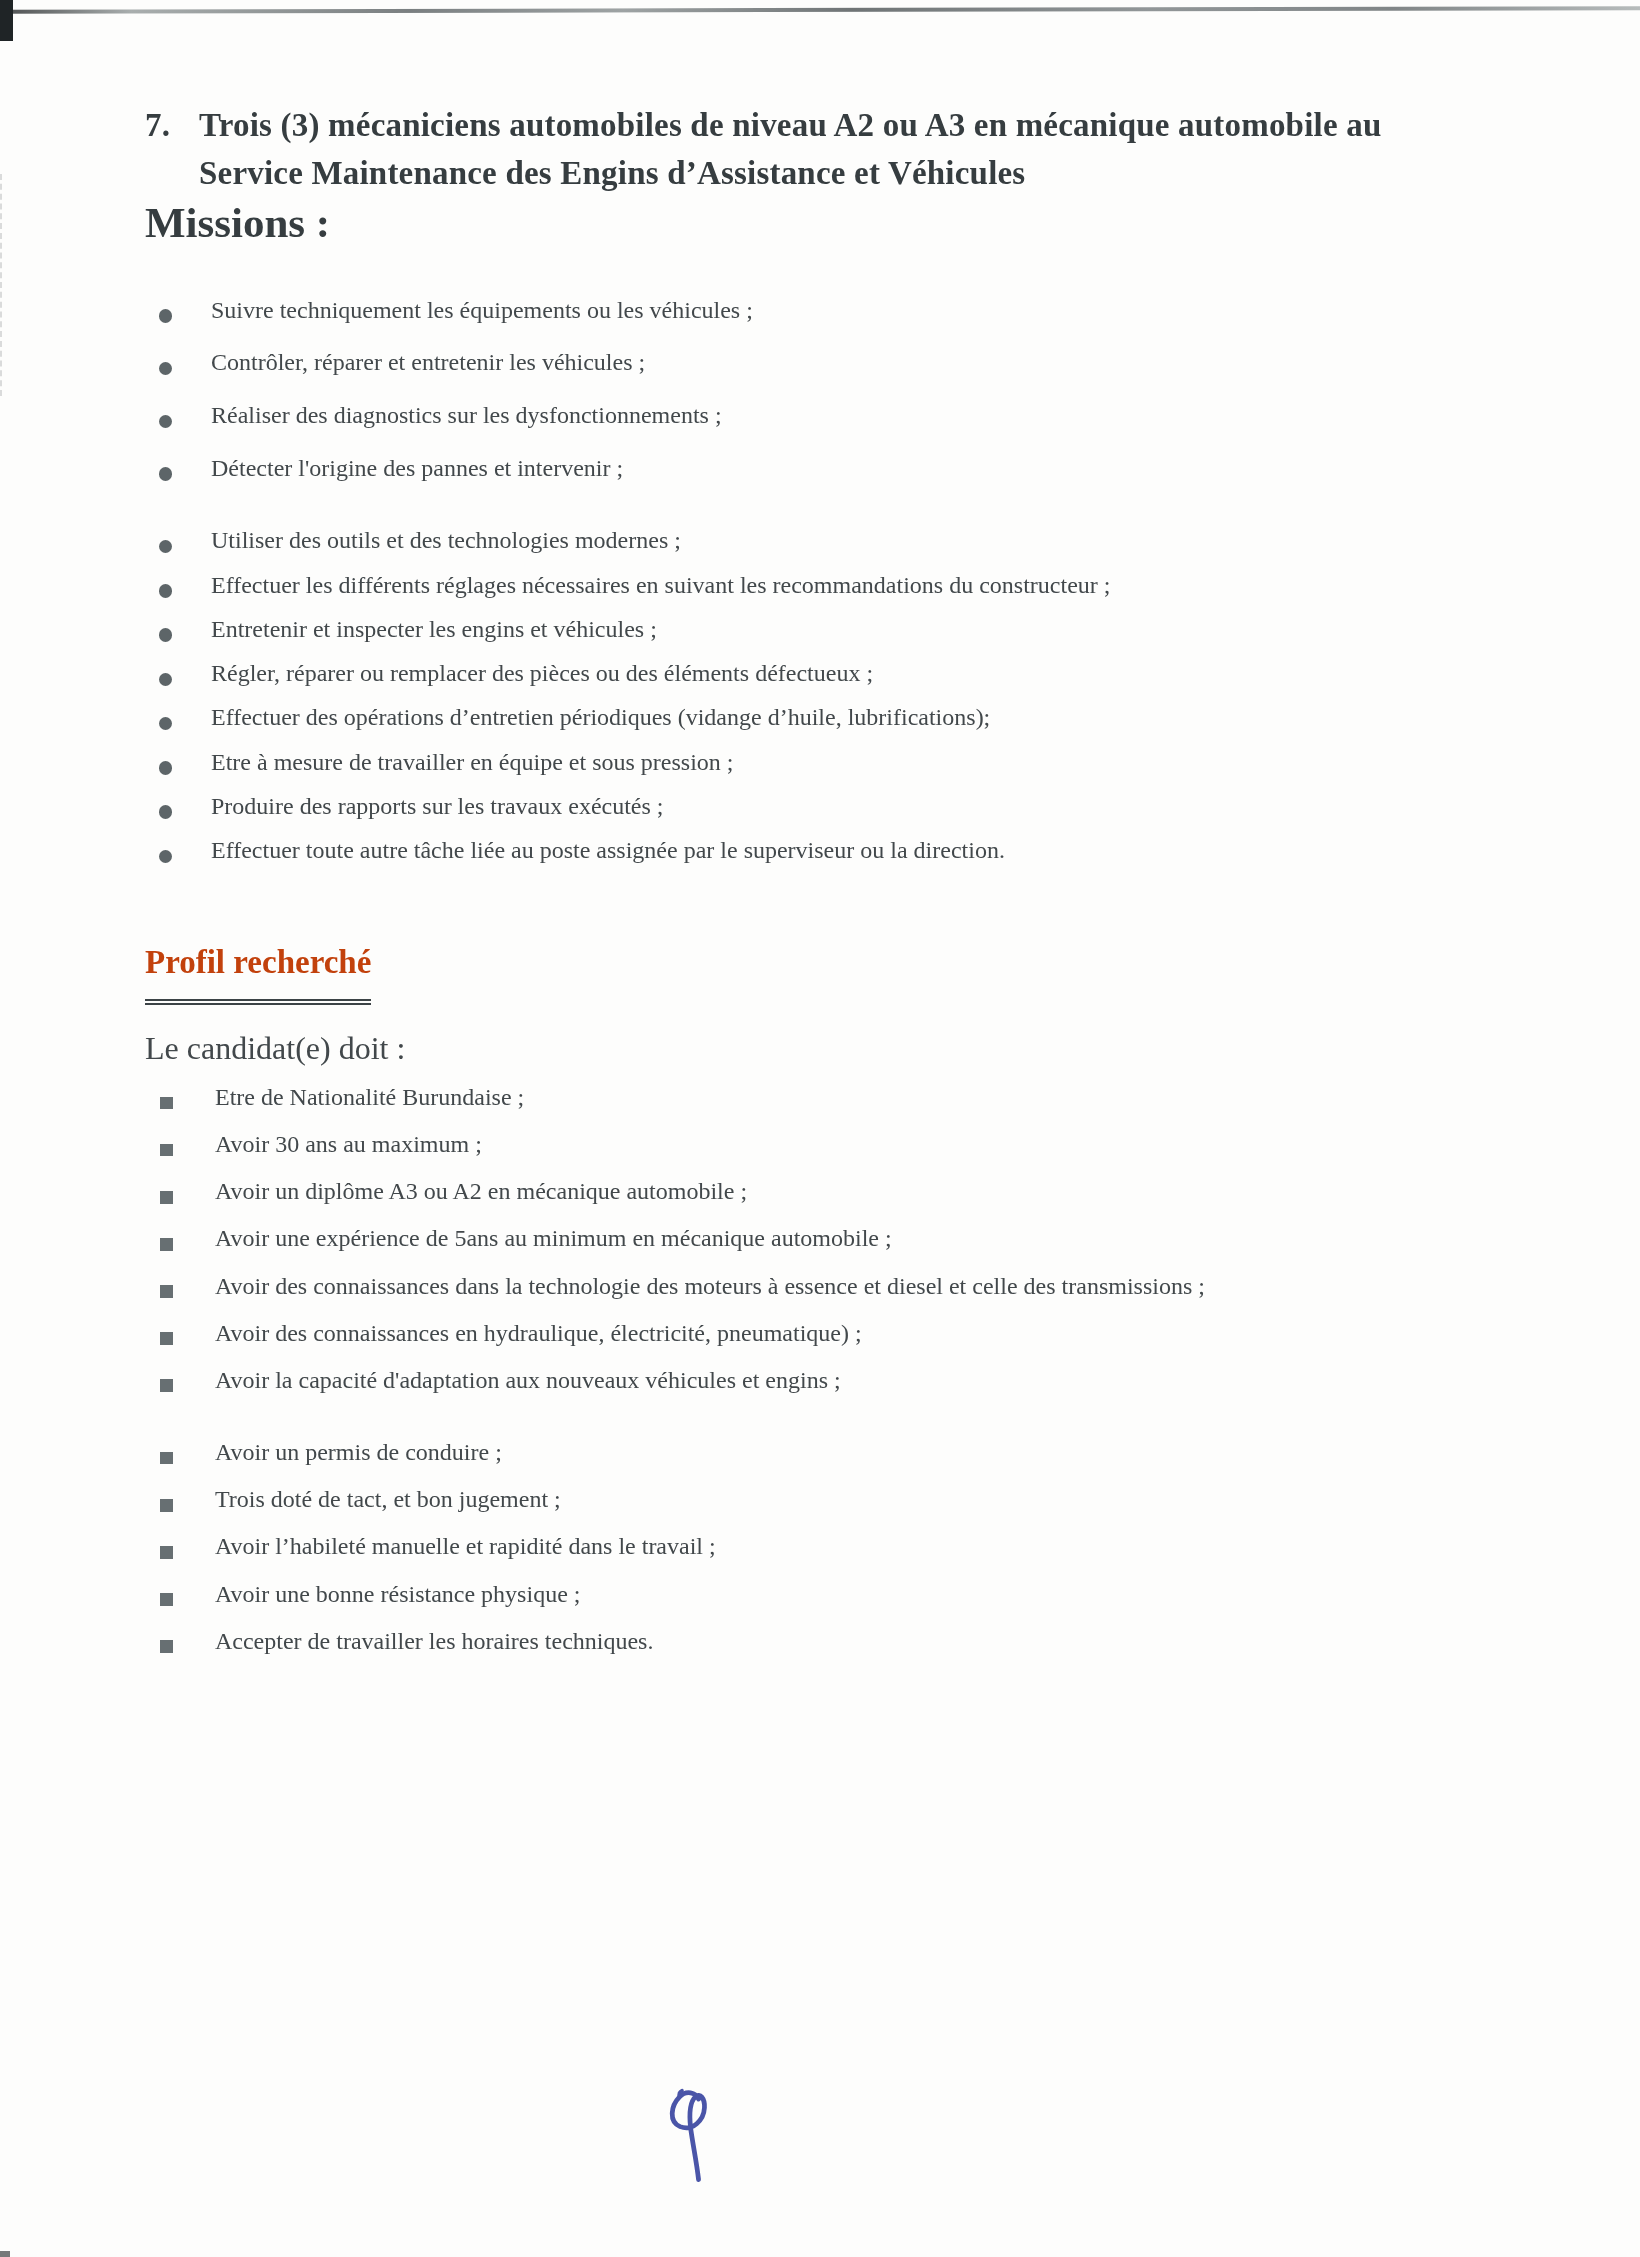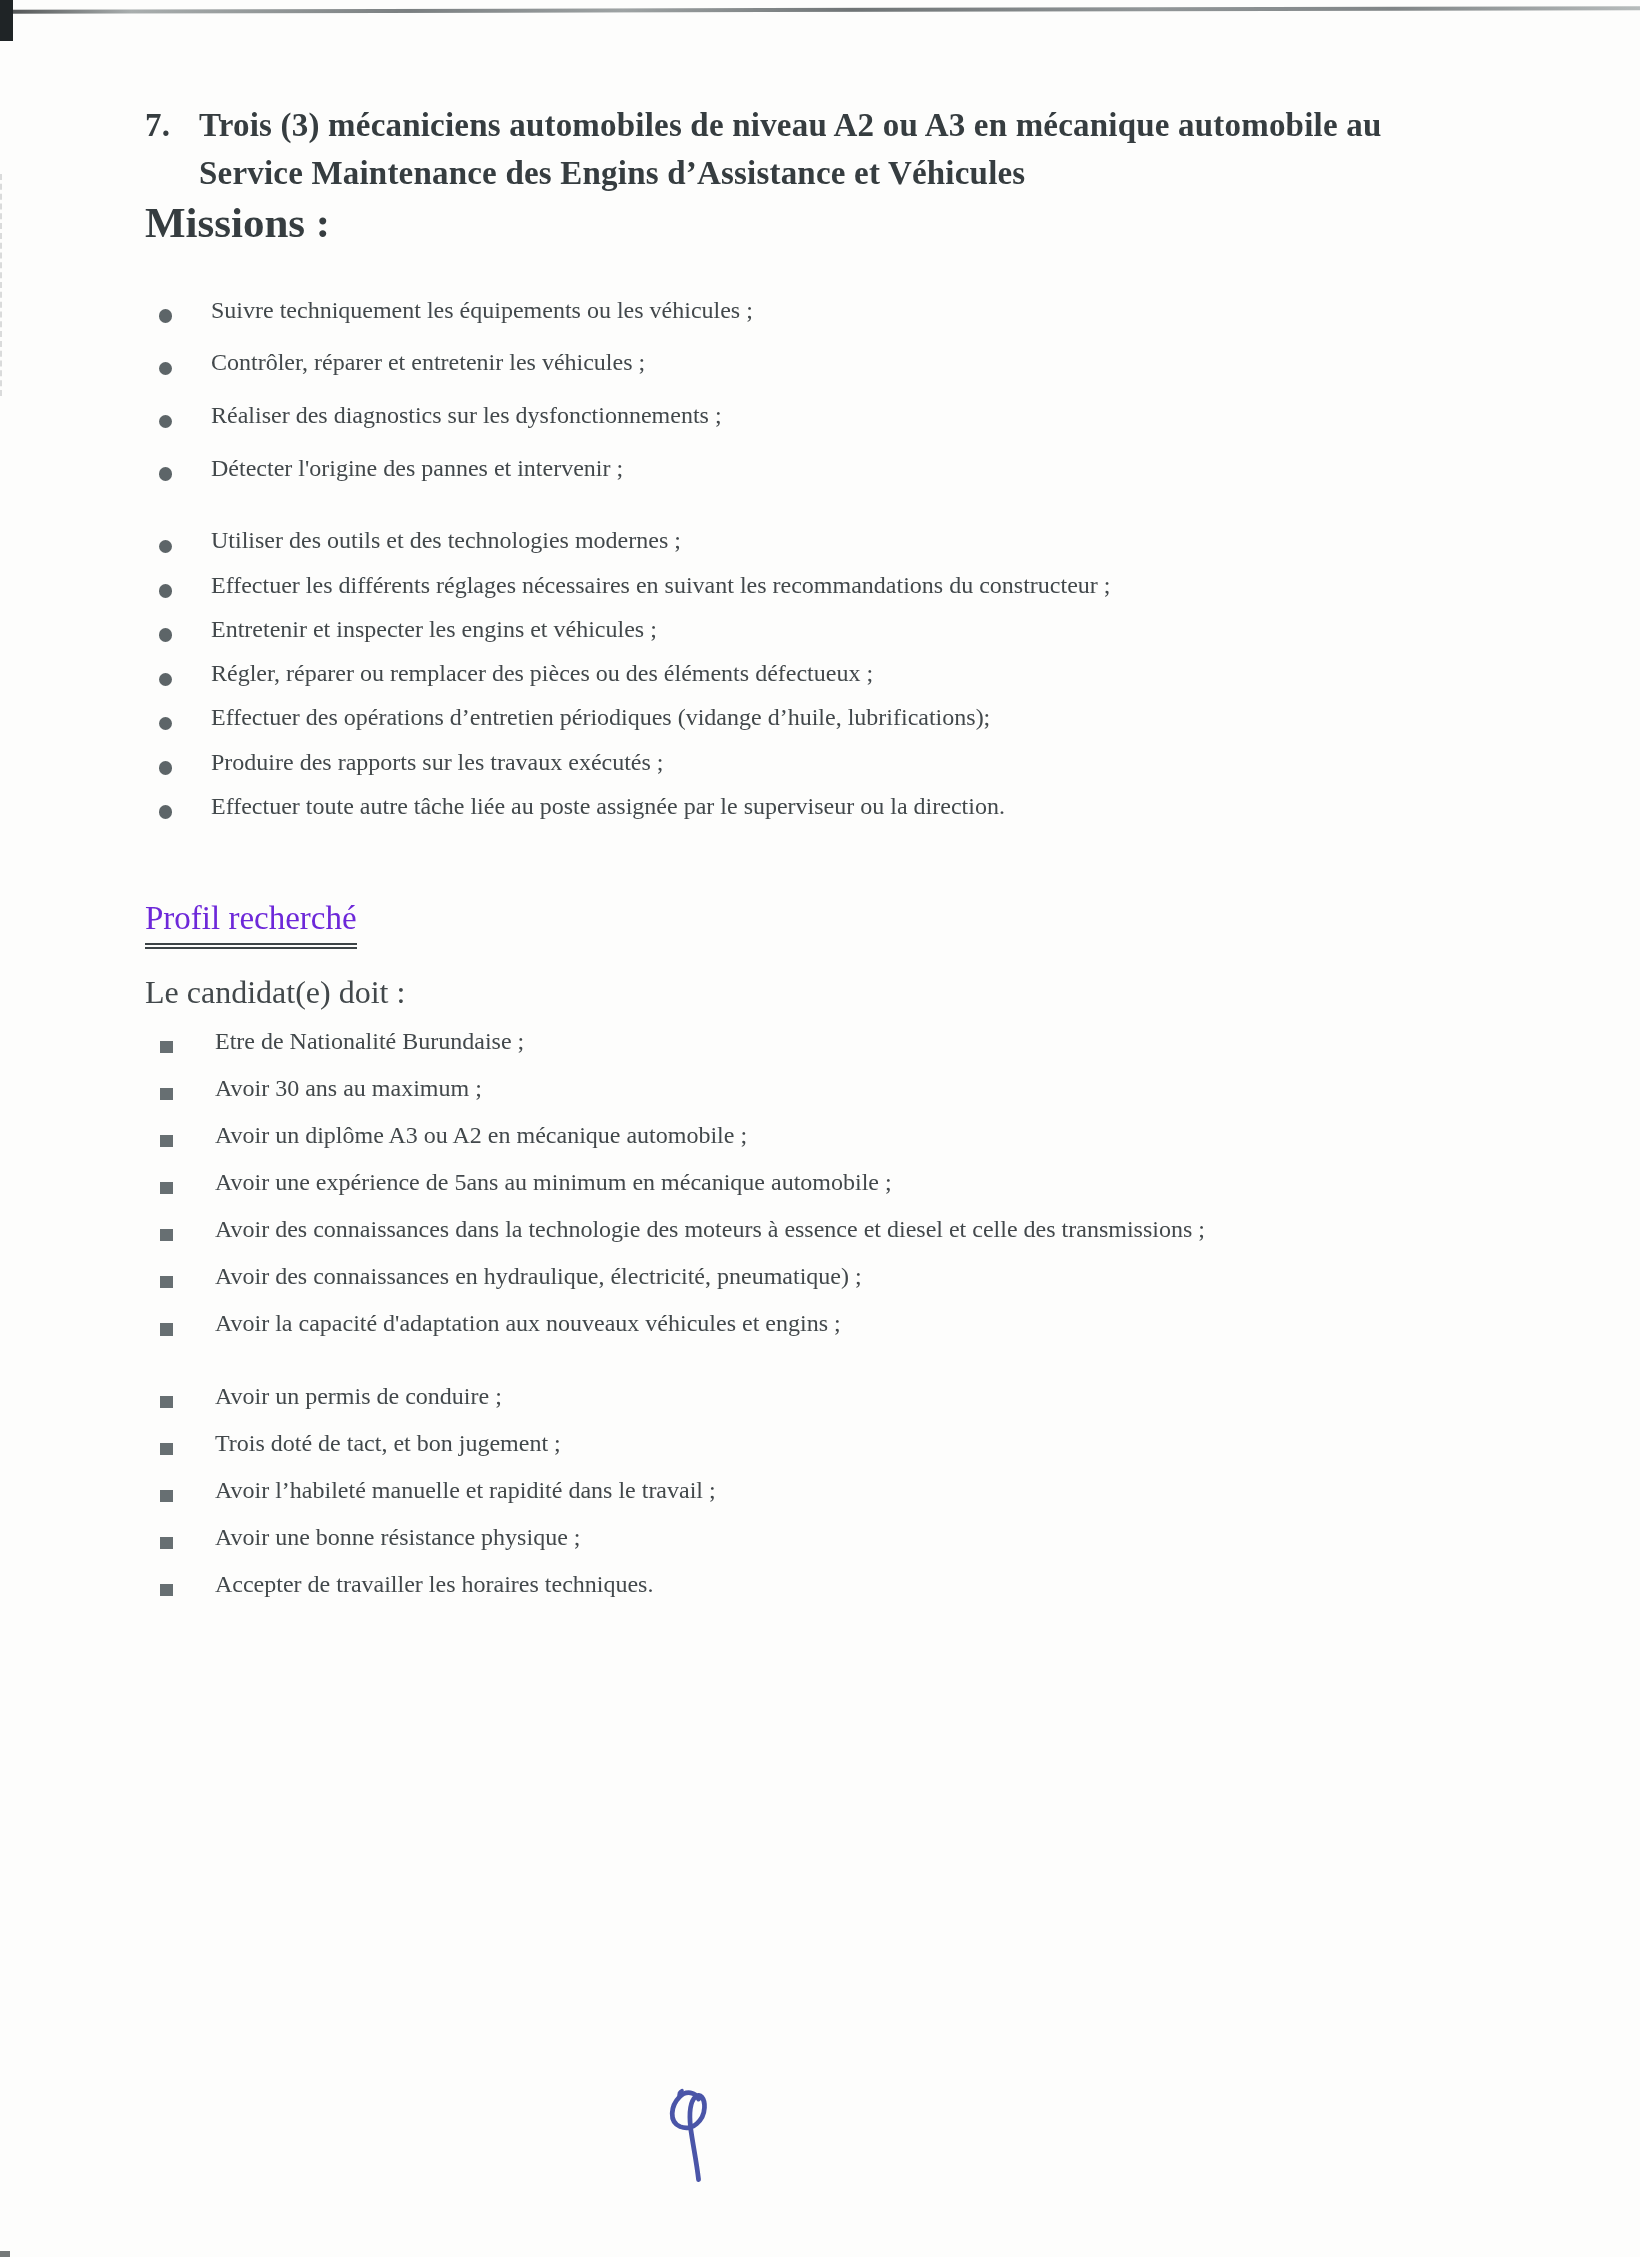--- a/index.html
+++ b/index.html
@@ -116,23 +116,23 @@
     margin-left: 15.4px;
     background: #676f72;
   }
 
   .profile-title {
     margin-top: 77px;
     font-size: 33px;
   }
   .profile-title .underlined {
     display: inline-block;
-    font-weight: normal;
-    color: #6d28d9;
-    padding-bottom: 6px;
+    font-weight: bold;
+    color: #c2410c;
+    padding-bottom: 18px;
     border-bottom: 6.8px double #3c4346;
   }
 
   .profile-intro {
     margin-top: 25px;
     font-size: 32px;
     color: #42484b;
   }
 
   ul.profile-list { margin-top: 15.4px; }
@@ -196,20 +196,24 @@
         <span class="bullet round"></span>
         <span class="li-text">Entretenir et inspecter les engins et véhicules ;</span>
       </li>
       <li class="tight">
         <span class="bullet round"></span>
         <span class="li-text">Régler, réparer ou remplacer des pièces ou des éléments défectueux ;</span>
       </li>
       <li class="tight">
         <span class="bullet round"></span>
         <span class="li-text">Effectuer des opérations d’entretien périodiques (vidange d’huile, lubrifications);</span>
+      </li>
+      <li class="tight">
+        <span class="bullet round"></span>
+        <span class="li-text">Etre à mesure de travailler en équipe et sous pression ;</span>
       </li>
       <li class="tight">
         <span class="bullet round"></span>
         <span class="li-text">Produire des rapports sur les travaux exécutés ;</span>
       </li>
       <li class="tight">
         <span class="bullet round"></span>
         <span class="li-text">Effectuer toute autre tâche liée au poste assignée par le superviseur ou la direction.</span>
       </li>
     </ul>

